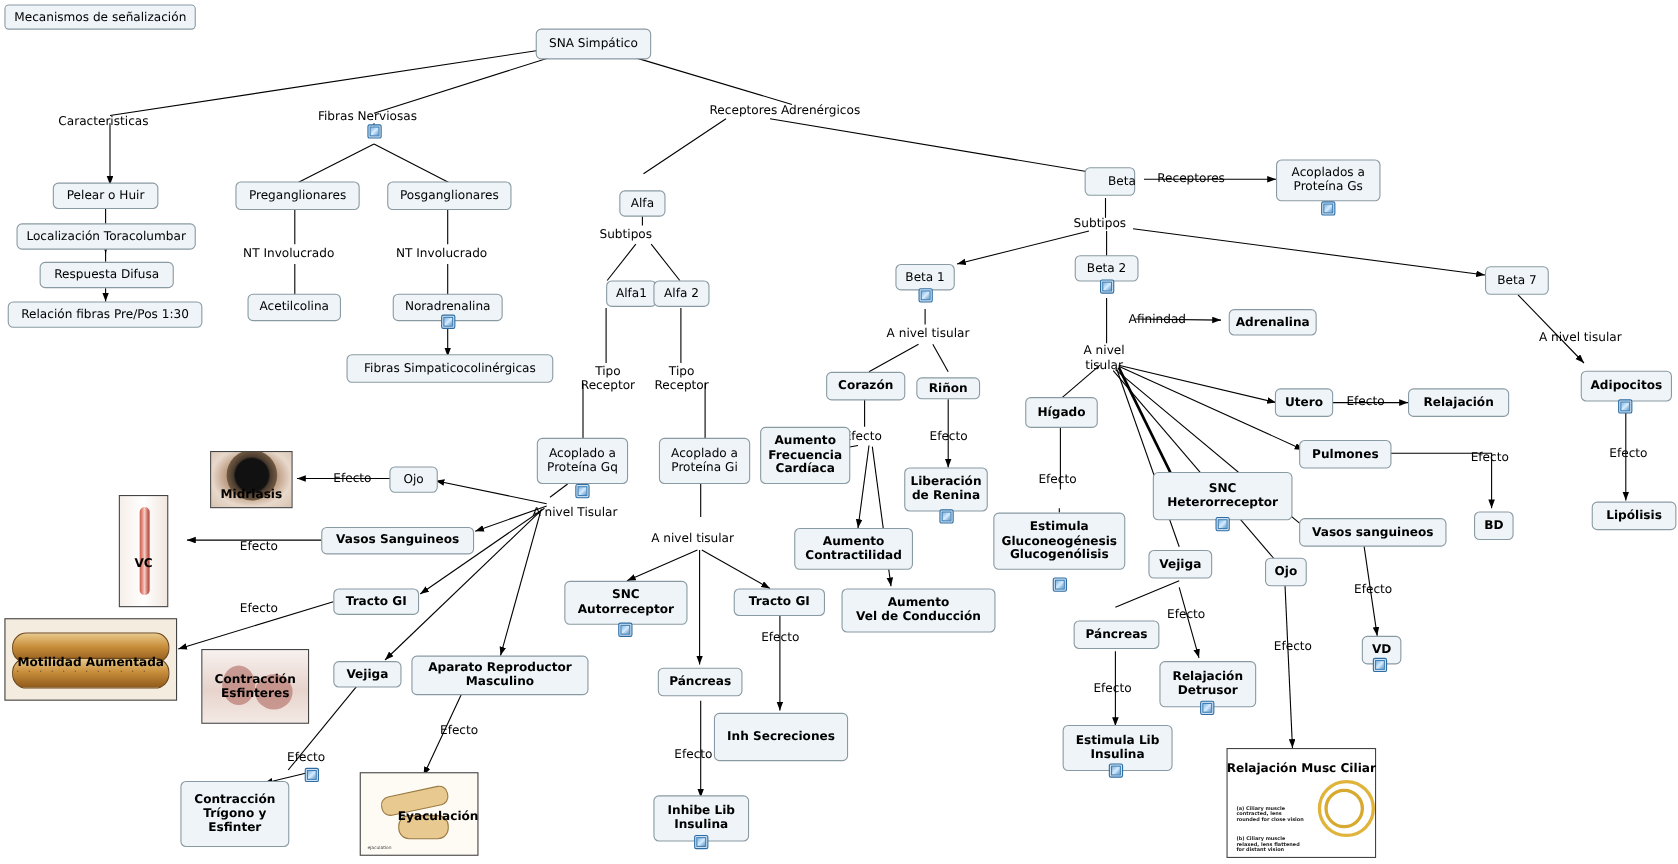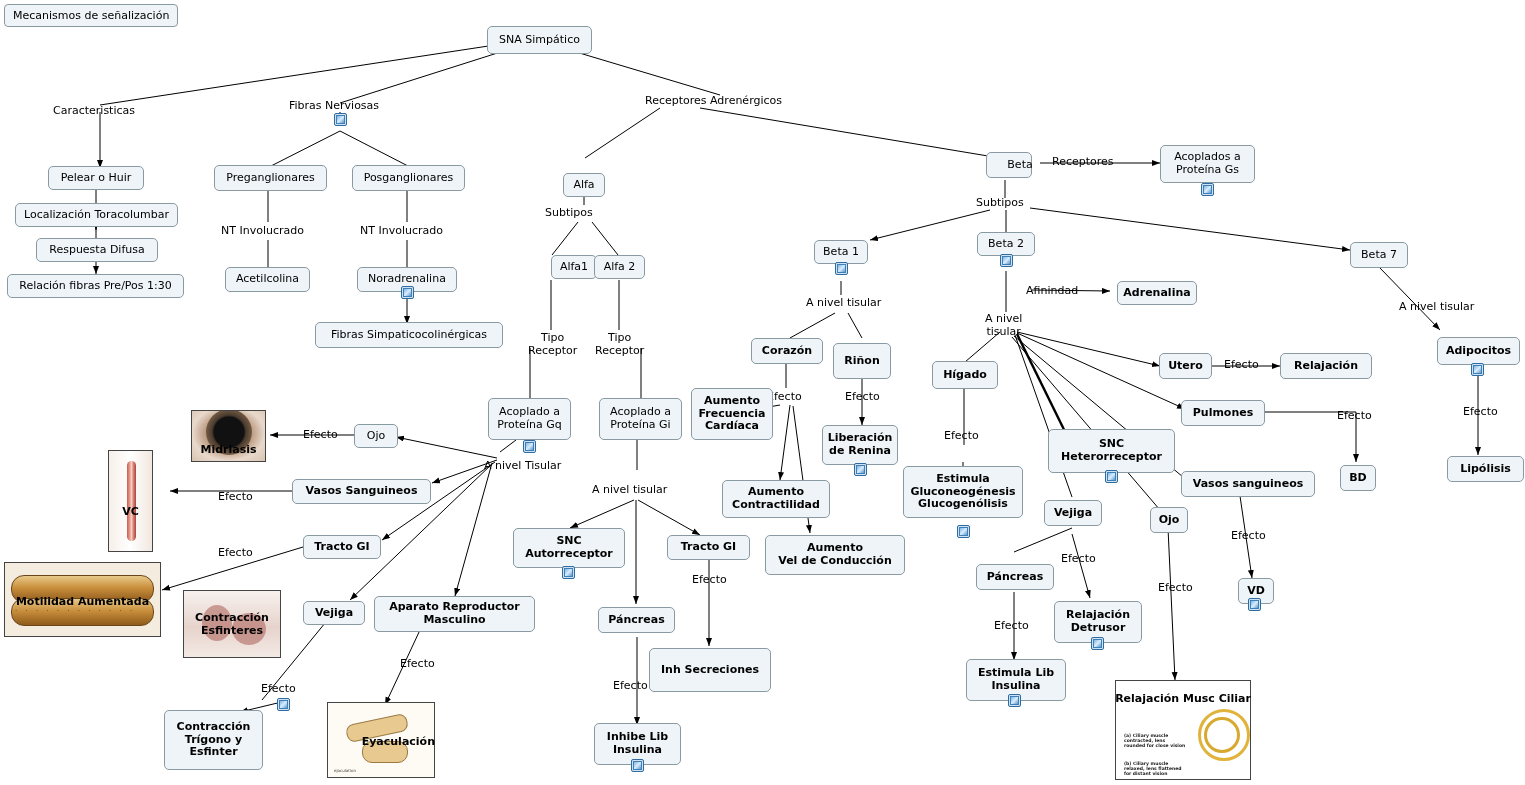--- a/index.html
+++ b/index.html
@@ -403,21 +403,21 @@
   <div class="badge" style="left:835px; top:262px;"></div>
   <div class="node" style="left:977px; top:232px; width:58px; height:24px;">Beta 2</div>
   <div class="badge" style="left:1000px; top:254px;"></div>
   <div class="node" style="left:1350px; top:242px; width:58px; height:26px;">Beta 7</div>
 
   <div class="label" style="left:1026px; top:284px;">Afinindad</div>
   <div class="node bold" style="left:1117px; top:281px; width:80px; height:24px;">Adrenalina</div>
 
   <div class="label" style="left:806px; top:296px;">A nivel tisular</div>
   <div class="node bold" style="left:751px; top:338px; width:72px; height:26px;">Corazón</div>
-  <div class="node bold" style="left:833px; top:343px; width:58px; height:36px;">Riñon</div>
+  <div class="node bold" style="left:833px; top:343px; width:58px; height:20px;">Riñon</div>
   <div class="label" style="left:767px; top:390px;">Efecto</div>
   <div class="label" style="left:845px; top:390px;">Efecto</div>
   <div class="node bold" style="left:691px; top:388px; width:82px; height:52px;">Aumento
 Frecuencia
 Cardíaca</div>
   <div class="node bold" style="left:722px; top:480px; width:108px; height:38px;">Aumento
 Contractilidad</div>
   <div class="node bold" style="left:765px; top:535px; width:140px; height:40px;">Aumento
 Vel de Conducción</div>
   <div class="node bold" style="left:822px; top:425px; width:76px; height:40px;">Liberación

